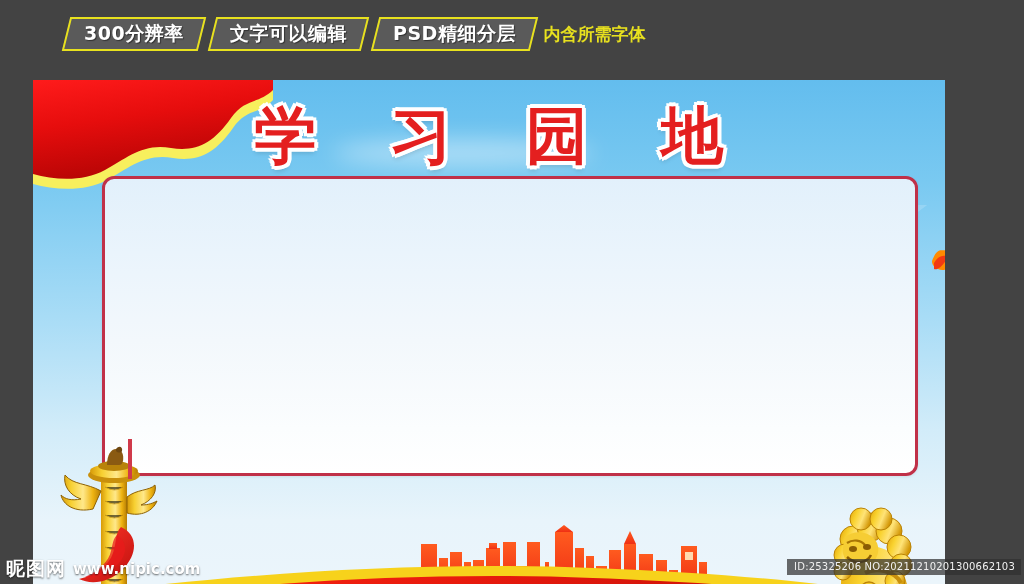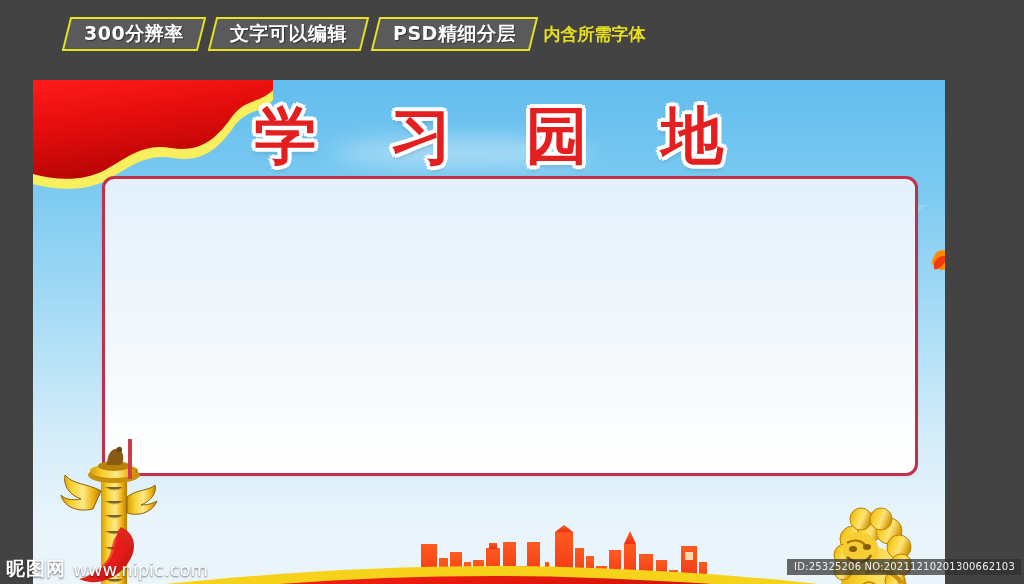--- a/index.html
+++ b/index.html
@@ -174,21 +174,21 @@
     z-index: 40;
   }
   .wm-logo {
     font-size: 19px; font-weight: bold; color: #ffffff;
     letter-spacing: 1px;
     font-family: "DejaVu Sans", "Liberation Sans", sans-serif;
     text-shadow: 0 1px 2px rgba(0,0,0,.6);
     text-align: right;
   }
   .wm-url {
-    font-size: 18px; font-weight: normal; color: #ffffff;
+    font-size: 15px; font-weight: bold; color: #ffffff;
     font-family: "DejaVu Sans", "Liberation Sans", sans-serif;
     text-shadow: 0 1px 2px rgba(0,0,0,.6);
   }
   .wm-id {
     position: absolute;
     right: 3px; top: 559px;
     background: rgba(48,48,48,.72);
     color: #f0f0f0;
     font-size: 10px;
     padding: 2px 6px 3px 7px;

